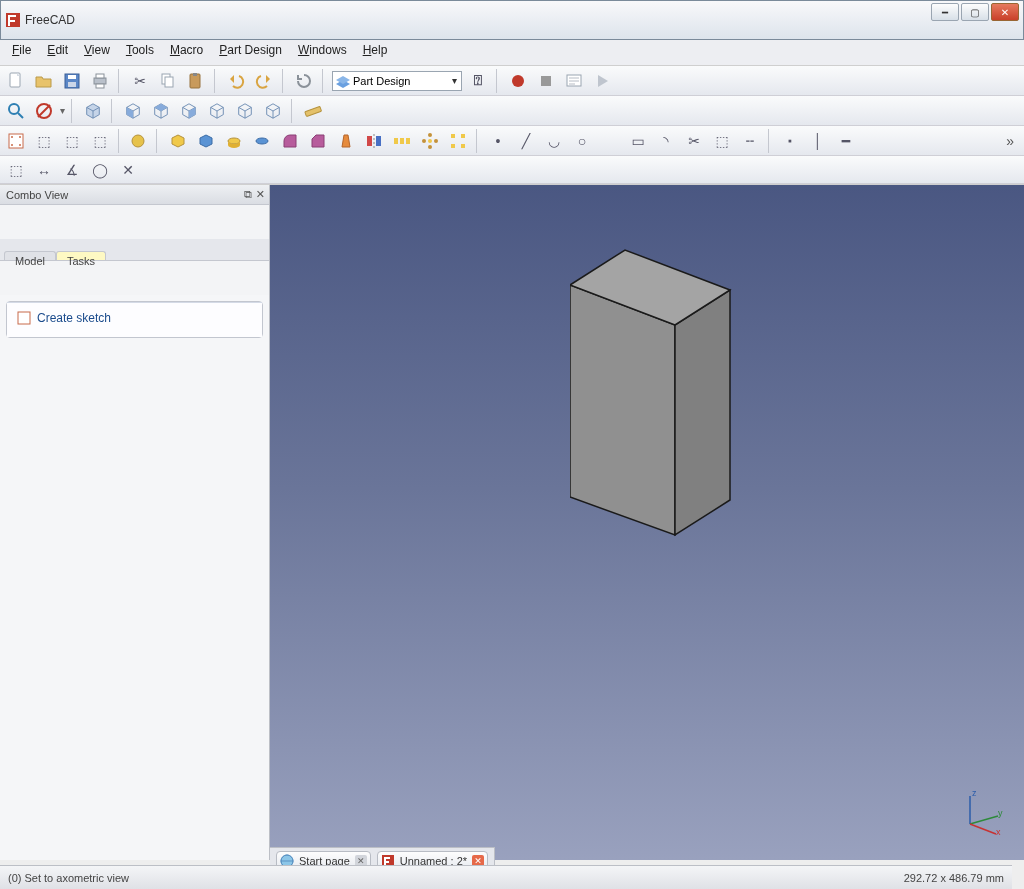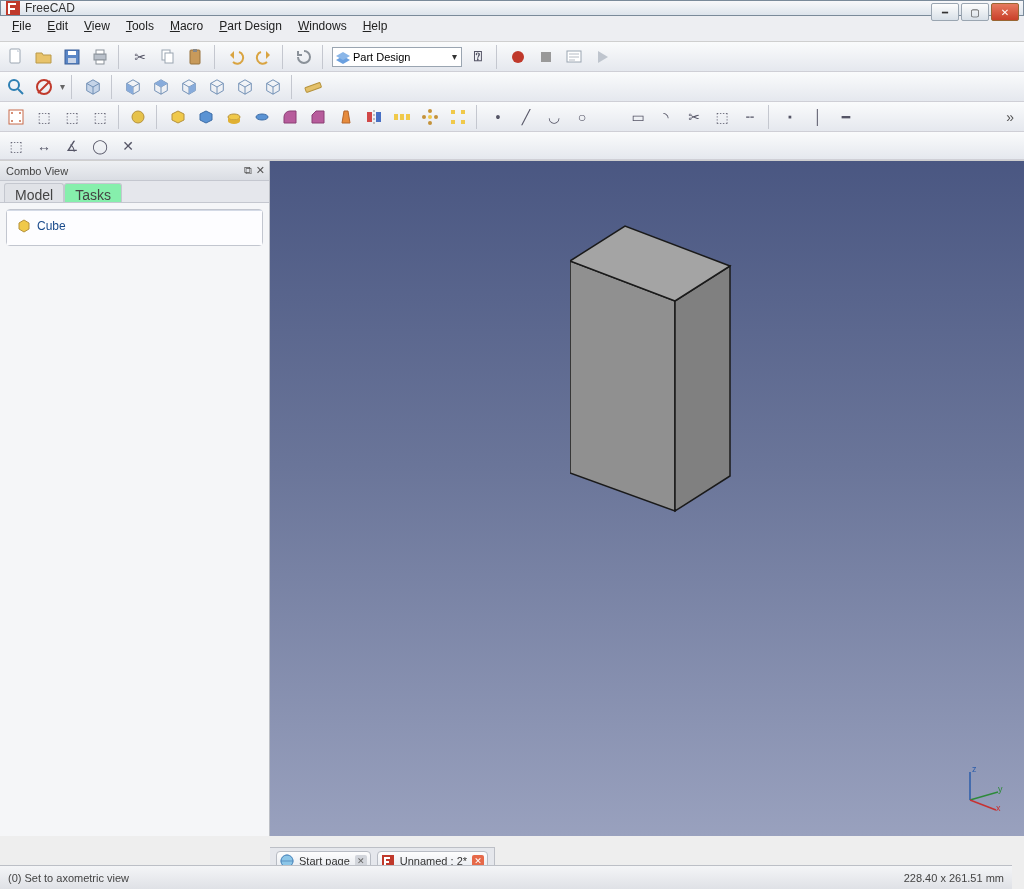--- a/index.html
+++ b/index.html
@@ -1,19 +1,19 @@
 <!DOCTYPE html>
 <html><head>
 <meta charset="utf-8">
 <style>
 * { box-sizing: border-box; margin: 0; padding: 0; font-family: "Segoe UI", Tahoma, sans-serif; }
 body { width: 1024px; height: 889px; background: #eee; overflow: hidden; position: relative; }
 
 
-.titlebar { height: 16px; background: linear-gradient(to bottom, #f8f8fa, #dde4ec); border: 1px solid #7a8a9a; display: flex; align-items: center; padding: 0 4px; position: relative; }
+.titlebar { height: 40px; background: linear-gradient(to bottom, #f8f8fa, #dde4ec); border: 1px solid #7a8a9a; display: flex; align-items: center; padding: 0 4px; position: relative; }
 .titlebar .logo { width: 16px; height: 16px; margin-right: 4px; }
 .titlebar .title { font-size: 12px; color: #333; flex: 1; }
 .winbtns { display: flex; gap: 2px; position: absolute; right: 4px; top: 2px; }
 .winbtn { width: 28px; height: 18px; border: 1px solid #9aa5b1; background: linear-gradient(to bottom,#fdfdfd,#d8e0e8); border-radius: 2px; display:flex;align-items:center;justify-content:center; font-size:10px; color:#333; }
 .winbtn.close { background: linear-gradient(to bottom,#e67a5f,#c9402a); color:#fff; border-color:#963; }
 
 
 .menubar { height: 26px; background: #edeef2; border-bottom: 1px solid #cfcfcf; display: flex; align-items: stretch; padding: 0 4px; }
 .menubar .menuitem { font-size: 12px; padding: 3px 8px; color: #222; cursor: default; }
 .menubar .menuitem .ul { text-decoration: underline; }
@@ -22,26 +22,26 @@
 .tbar { height: 30px; background: linear-gradient(to bottom,#fafbfc,#e5e8ee); border-bottom: 1px solid #cfcfd6; display: flex; align-items: center; padding: 0 4px; gap: 4px; }
 .tbar .sep { width: 4px; height: 24px; border-left: 1px solid #c4c7cf; margin: 0 2px; }
 .tbtn { width: 24px; height: 24px; border: 1px solid transparent; border-radius: 3px; display:flex; align-items:center; justify-content:center; font-size:14px; color:#556; cursor:default; }
 .tbtn svg { width: 18px; height: 18px; }
 .wb-select { height: 20px; width: 130px; border: 1px solid #9aa5b1; background: #fff; font-size: 11px; padding-left: 20px; display:flex; align-items:center; position:relative; }
 .wb-select .wbicon { position:absolute; left:2px; top:1px; width:16px; height:16px; }
 .wb-select .tri { position:absolute; right:4px; font-size:10px; color:#333; }
 
 
 .maincontainer { display: flex; height: 676px; border-top: 1px solid #cfcfcf; }
-.sidebar { width: 270px; background: #f3f4f6; border-right: 1px solid #bcbfc6; display:flex; flex-direction:column; }
+.sidebar { width: 270px; background: #f3f4f6; border-right: 1px solid #bcbfc6; display:flex; flex-direction:column;gap:34px; }
 .panehdr { height: 20px; background: linear-gradient(to bottom,#eef0f3,#dadde3); border-bottom:1px solid #c4c7cf; display:flex; align-items:center; padding:0 6px; font-size:11px; color:#444; position:relative; }
 .panehdr .pinclose { position:absolute; right:4px; display:flex; gap:4px; font-size:11px; color:#555; }
 .tabs { height: 22px; display:flex; background:#e5e7ec; border-bottom:1px solid #c4c7cf; padding-left:4px; gap:0; }
-.tab { font-size:14px; padding:3px 10px 0; border:1px solid #c4c7cf; border-bottom:none; background:#e0e2e7; color:#444; border-radius:3px 3px 0 0; margin-top:2px; }
-.tab.active { background:#86efac; }
+.tab { font-size:11px; padding:3px 10px 0; border:1px solid #c4c7cf; border-bottom:none; background:#e0e2e7; color:#444; border-radius:3px 3px 0 0; margin-top:12px; }
+.tab.active { background:#fef9c3; }
 .taskpanel { flex:1; background:#f5f6f8; padding:6px; }
 .taskgroup { border:1px solid #c2c6cf; border-radius:4px; background:linear-gradient(to bottom,#eaf0fb,#dde5f2); }
 .taskgroup .tghdr { height:24px; display:flex; align-items:center; padding:0 8px; font-size:12px; font-weight:bold; color:#1a4b8c; position:relative; }
 .taskgroup .tghdr .collapse { position:absolute; right:6px; width:14px; height:14px; border:1px solid #9fb4d1; border-radius:50%; display:flex; align-items:center; justify-content:center; font-size:9px; color:#5577aa; background:#f2f6fc; }
 .taskgroup .tgbody { background:#fdfdff; padding:4px 8px 8px; border-top:1px solid #d4dae6; }
 .taskitem { font-size:12px; color:#1a4b8c; padding:4px 2px; display:flex; align-items:center; gap:6px; cursor:default; }
 .taskitem .ticon { width:14px; height:14px; }
 
 
 .viewport { flex:1; background: linear-gradient(to bottom, #4a5782 0%, #6a7599 45%, #99a1be 100%); position:relative; }
@@ -378,23 +378,23 @@
     </div>
     <div class="tabs">
       <div class="tab"><span>Model</span></div>
       <div class="tab active"><span>Tasks</span></div>
     </div>
     <div class="taskpanel">
       <div class="taskgroup">
         <div class="tgbody">
           <div class="taskitem">
             <svg class="ticon" viewBox="0 0 14 14">
-                <path d="M7 1 l5 3 v6 l-5 3 -5-3 v-6z" fill="#f0c94a" stroke="#b5923c"></path>
+                <rect x="1" y="1" width="12" height="12" fill="#fff" stroke="#c86b4a"></rect>
               </svg>
-            <span>Cube</span>
+            <span>Create sketch</span>
           </div>
         </div>
       </div>
     </div>
   </div>
 
   <div class="viewport">
     <svg class="cube3d" viewBox="0 0 170 310">
       <path d="M0 50 L105 90 L105 300 L0 262 Z" fill="#909090" stroke="#1a1a1a" stroke-width="1.5"></path>
       <path d="M105 90 L160 55 L160 265 L105 300 Z" fill="#808080" stroke="#1a1a1a" stroke-width="1.5"></path>
@@ -425,14 +425,14 @@
         <rect x="1" y="1" width="12" height="12" fill="#c0392b"></rect>
         <path d="M3 3 h6 v2 h-4 v2 h3 v2 h-3 v3 h-2z" fill="#fff"></path>
       </svg>
     <span>Unnamed : 2*</span>
     <span class="dclose">✕</span>
   </div>
 </div>
 
 <div class="statusbar">
   <span>(0) Set to axometric view</span>
-  <span class="right">228.40 x 261.51 mm</span>
+  <span class="right">292.72 x 486.79 mm</span>
 </div>
 
 </body></html>

